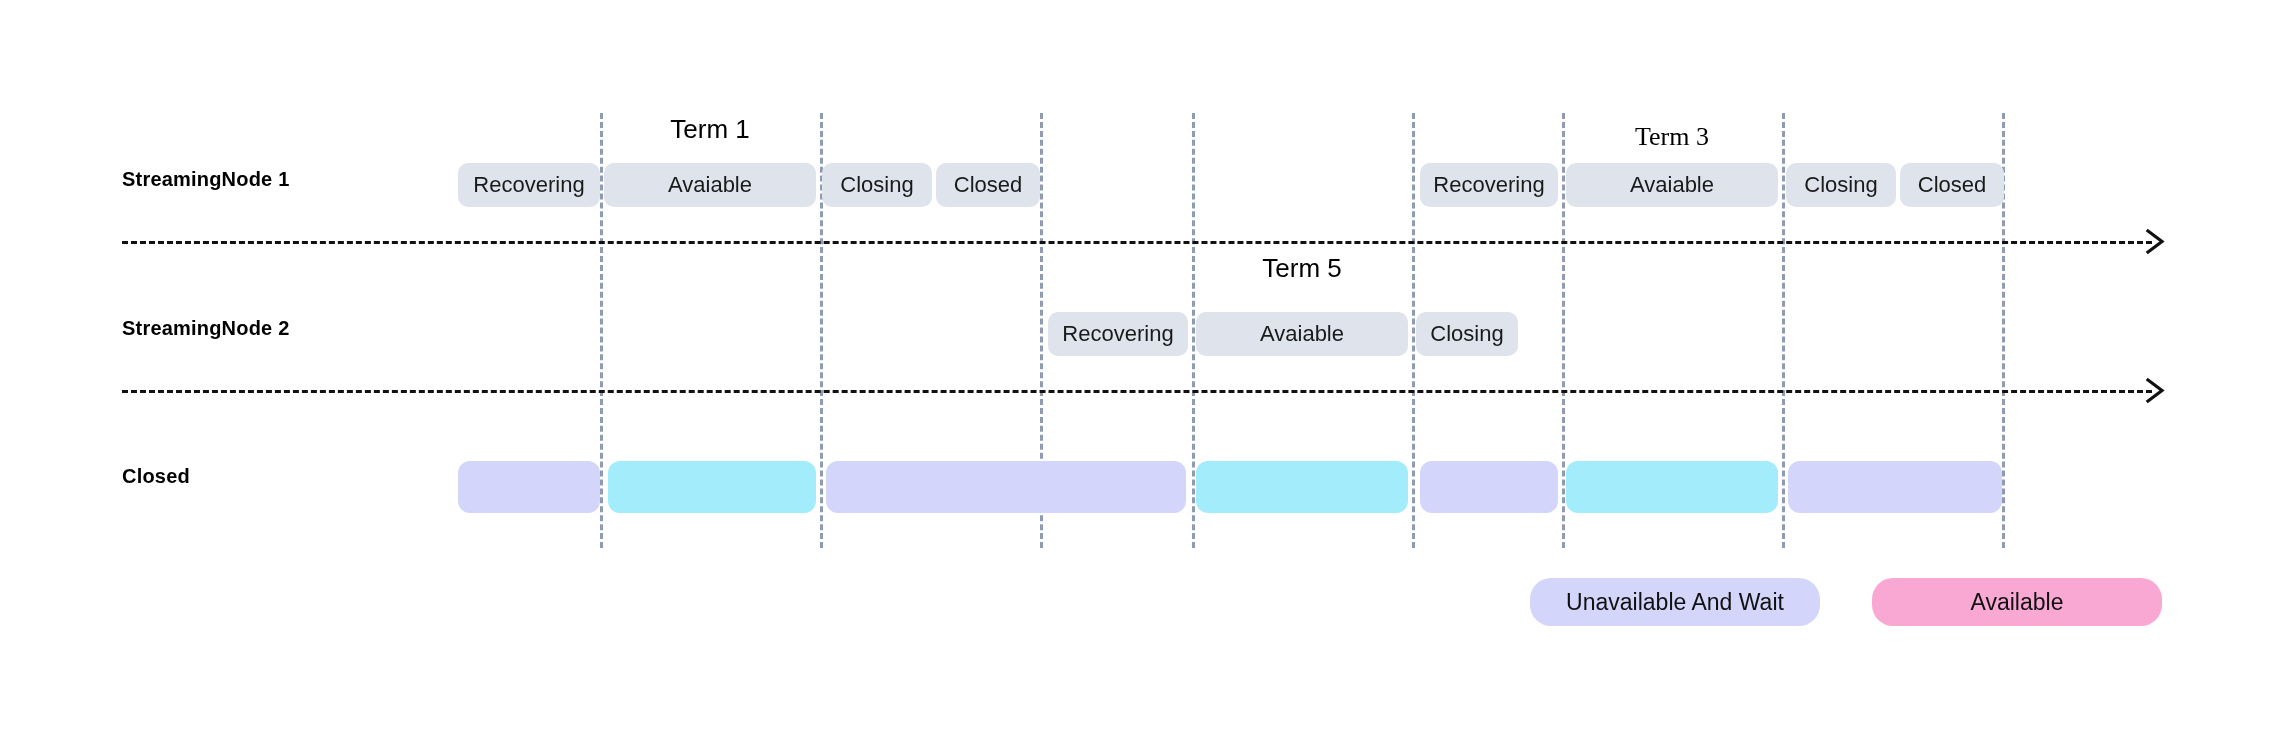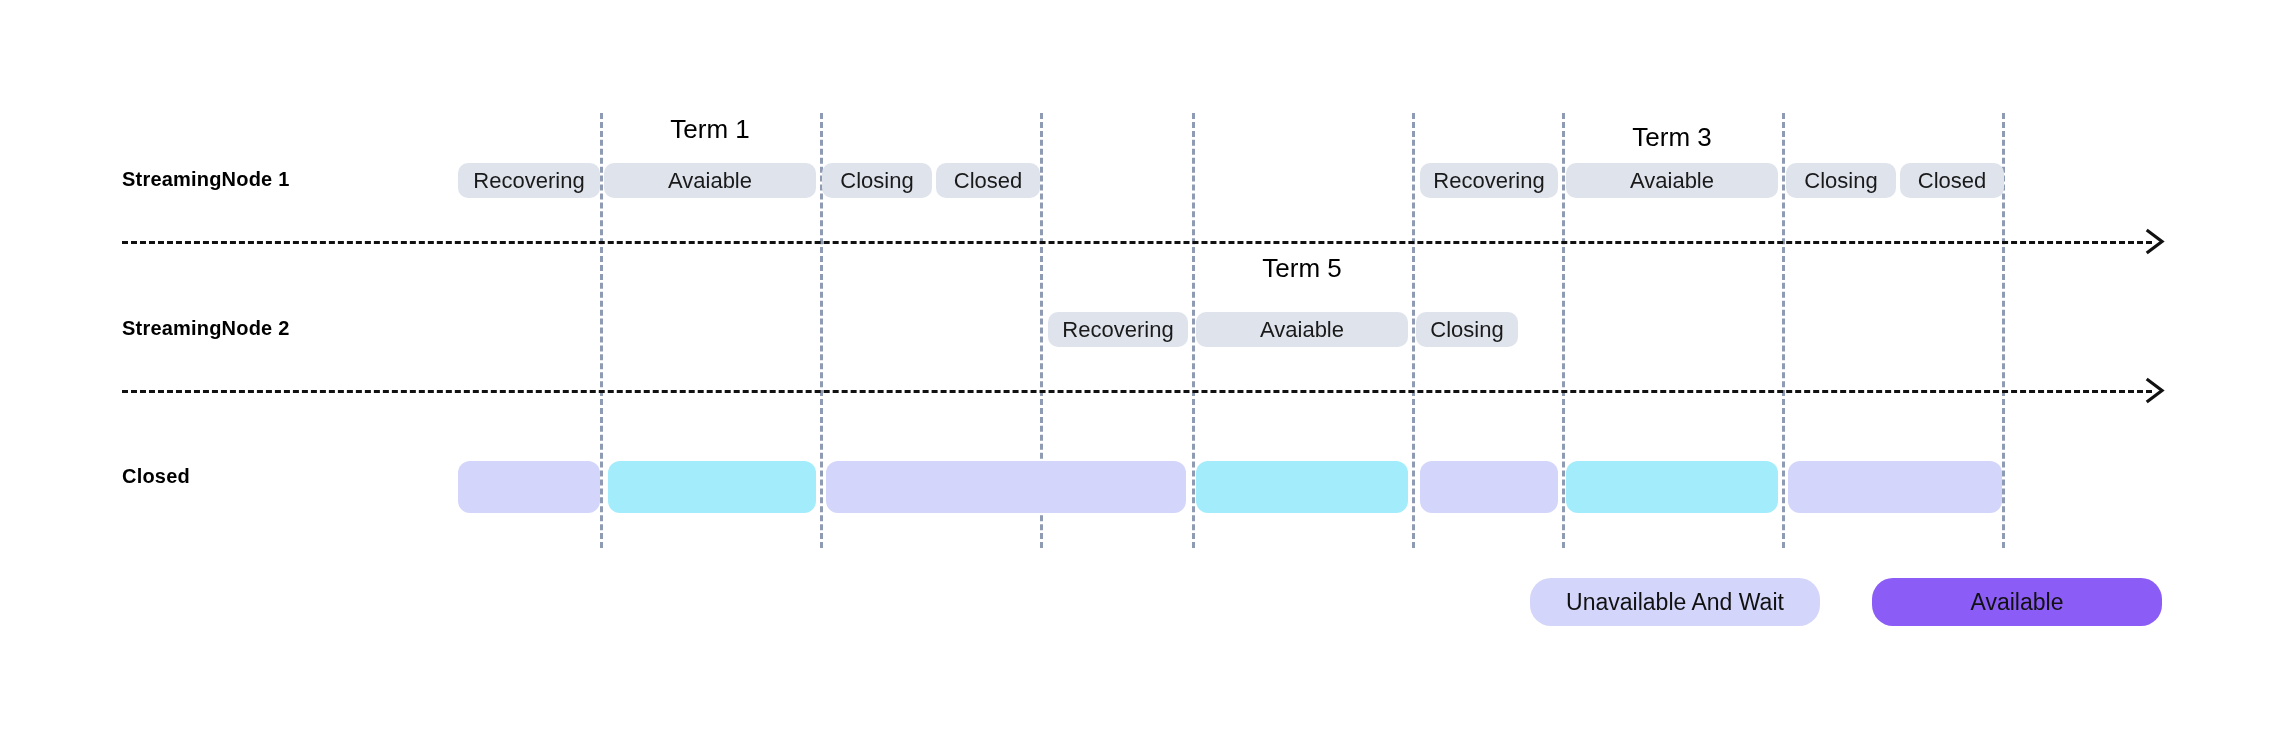--- a/index.html
+++ b/index.html
@@ -49,21 +49,21 @@
     position:absolute;
     top:113px;
     height:435px;
     width:0;
     border-left:3px dashed #8f9bb3;
   }
 
   
   .chip{
     position:absolute;
-    height:35px;
+    height:44px;
     background:#dfe3ec;
     border-radius:10px;
     display:flex;
     align-items:center;
     justify-content:center;
     font-size:22px;
     color:#1a1a1a;
     box-sizing:border-box;
     white-space:nowrap;
   }
@@ -114,21 +114,21 @@
       <div class="vline" style="left: 1192px;"></div>
       <div class="vline" style="left: 1412px;"></div>
       <div class="vline" style="left: 1562px;"></div>
       <div class="vline" style="left: 1782px;"></div>
       <div class="vline" style="left: 2002px;"></div>
     </div>
 
   <div id="terms-layer">
       <div class="term" style="left: 600px; width: 220px; top: 114px;">Term 1</div>
       <div class="term" style="left: 1192px; width: 220px; top: 253px;">Term 5</div>
-      <div class="term" style="left: 1562px; width: 220px; top: 122px;">Term 3</div>
+      <div class="term" style="left: 1562px; width: 220px; top: 122px; font-family: Liberation Serif, serif;">Term 3</div>
     </div>
 
   <div id="node1-layer">
       <div class="chip" style="left: 458px; width: 142px; top: 163px;">Recovering</div>
       <div class="chip" style="left: 604px; width: 212px; top: 163px;">Avaiable</div>
       <div class="chip" style="left: 822px; width: 110px; top: 163px;">Closing</div>
       <div class="chip" style="left: 936px; width: 104px; top: 163px;">Closed</div>
       <div class="chip" style="left: 1420px; width: 138px; top: 163px;">Recovering</div>
       <div class="chip" style="left: 1566px; width: 212px; top: 163px;">Avaiable</div>
       <div class="chip" style="left: 1786px; width: 110px; top: 163px;">Closing</div>
@@ -160,16 +160,16 @@
       <div class="cblock" style="left: 608px; width: 208px; top: 461px; background: rgb(162, 236, 251);"></div>
       <div class="cblock" style="left: 826px; width: 360px; top: 461px; background: rgb(211, 213, 250);"></div>
       <div class="cblock" style="left: 1196px; width: 212px; top: 461px; background: rgb(162, 236, 251);"></div>
       <div class="cblock" style="left: 1420px; width: 138px; top: 461px; background: rgb(211, 213, 250);"></div>
       <div class="cblock" style="left: 1566px; width: 212px; top: 461px; background: rgb(162, 236, 251);"></div>
       <div class="cblock" style="left: 1788px; width: 214px; top: 461px; background: rgb(211, 213, 250);"></div>
     </div>
 
   <div id="legend-layer">
       <div class="legend-item" style="left: 1530px; width: 290px; top: 578px; background: rgb(211, 213, 250);">Unavailable And Wait</div>
-      <div class="legend-item" style="left: 1872px; width: 290px; top: 578px; background: #8b5cf6;">Available</div>
+      <div class="legend-item" style="left: 1872px; width: 290px; top: 578px; background: #f9a8d4;">Available</div>
     </div>
 
 </div>
 
 </body></html>

